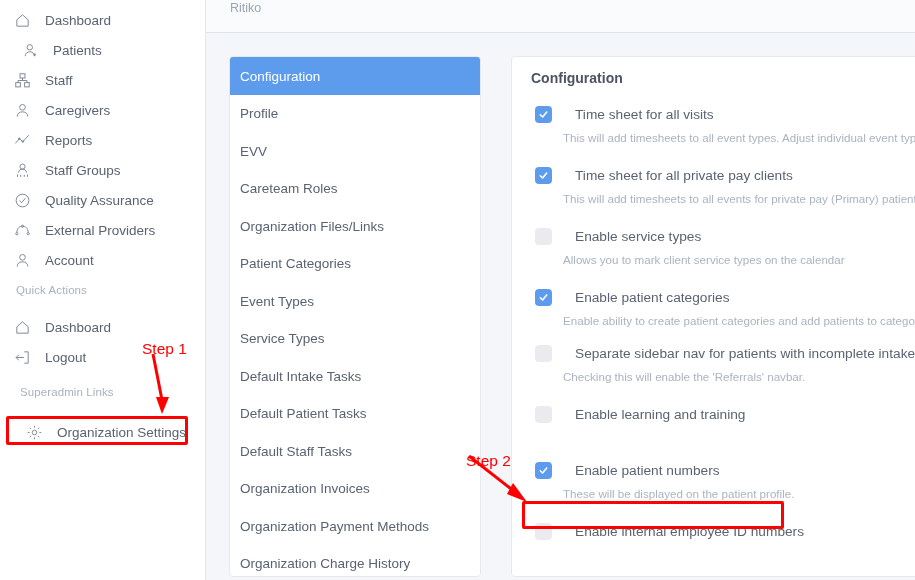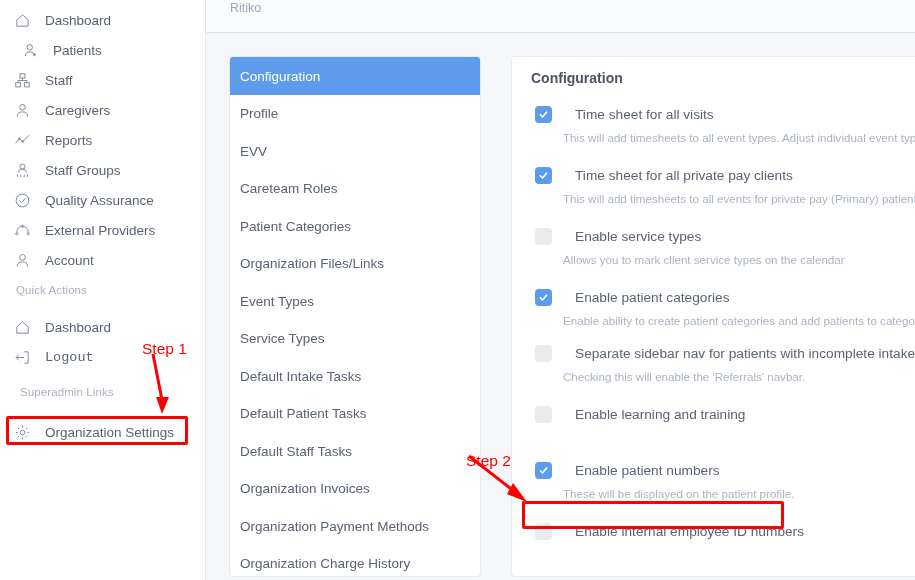--- a/index.html
+++ b/index.html
@@ -251,34 +251,34 @@
     <div id="quick-actions-label" class="section-label">Quick Actions</div>
     <div id="nav-quick">
         <div class="nav-item" style="position: absolute; left: 0px; top: 312px;">
           <span class="nav-ico">
             <svg width="17" height="17" viewBox="0 0 24 24" fill="none" stroke="currentColor" stroke-width="1.4">
               <path d="M4 11 L12 4 L20 11 V20 H4 Z"></path>
             </svg>
           </span>
           <span class="nav-label">Dashboard</span>
         </div>
-        <div class="nav-item" style="position: absolute; left: 0px; top: 342px; font-family: Liberation Mono, monospace;">
+        <div class="nav-item" style="position: absolute; left: 0px; top: 342px;">
           <span class="nav-ico">
             <svg width="17" height="17" viewBox="0 0 24 24" fill="none" stroke="currentColor" stroke-width="1.4">
               <path d="M14.5 4 H20 V20 H14.5"></path>
               <path d="M3 12 H14"></path>
               <path d="M7 8 L3 12 L7 16"></path>
             </svg>
           </span>
           <span class="nav-label">Logout</span>
         </div>
       </div>
     <div id="superadmin-label" class="section-label">Superadmin Links</div>
     <div id="nav-super">
-        <div class="nav-item" style="position: absolute; left: 0px; top: 417px; align-items: center;">
+        <div class="nav-item" style="position: absolute; left: 12px; top: 417px; align-items: center;">
           <span class="nav-ico">
             <svg width="17" height="17" viewBox="0 0 24 24" fill="none" stroke="currentColor" stroke-width="1.4">
               <circle cx="12" cy="12" r="3.2"></circle>
               <path d="M12 2.5 v2.6 M12 18.9 v2.6 M2.5 12 h2.6 M18.9 12 h2.6 M5.3 5.3 l1.9 1.9 M16.8 16.8 l1.9 1.9 M18.7 5.3 l-1.9 1.9 M7.2 16.8 l-1.9 1.9"></path>
             </svg>
           </span>
           <span class="nav-label">Organization Settings</span>
         </div>
       </div>
   </div>
@@ -286,22 +286,22 @@
   <div id="topstrip">
     <div id="ritiko-label">Ritiko</div>
   </div>
 
   <div id="menu-card">
     <div id="menu-card-head">Configuration</div>
     <div id="menu-list">
         <div class="menu-item">Profile</div>
         <div class="menu-item">EVV</div>
         <div class="menu-item">Careteam Roles</div>
+        <div class="menu-item">Organization Files/Links</div>
         <div class="menu-item">Patient Categories</div>
-        <div class="menu-item">Organization Files/Links</div>
         <div class="menu-item">Event Types</div>
         <div class="menu-item">Service Types</div>
         <div class="menu-item">Default Intake Tasks</div>
         <div class="menu-item">Default Patient Tasks</div>
         <div class="menu-item">Default Staff Tasks</div>
         <div class="menu-item">Organization Invoices</div>
         <div class="menu-item">Organization Payment Methods</div>
         <div class="menu-item">Organization Charge History</div>
       </div>
   </div>

